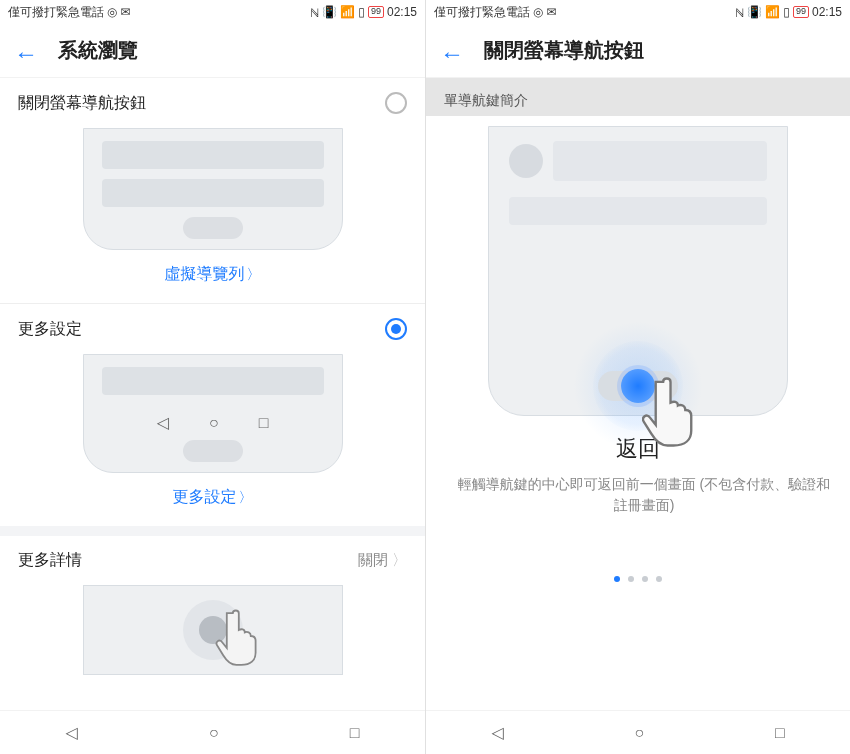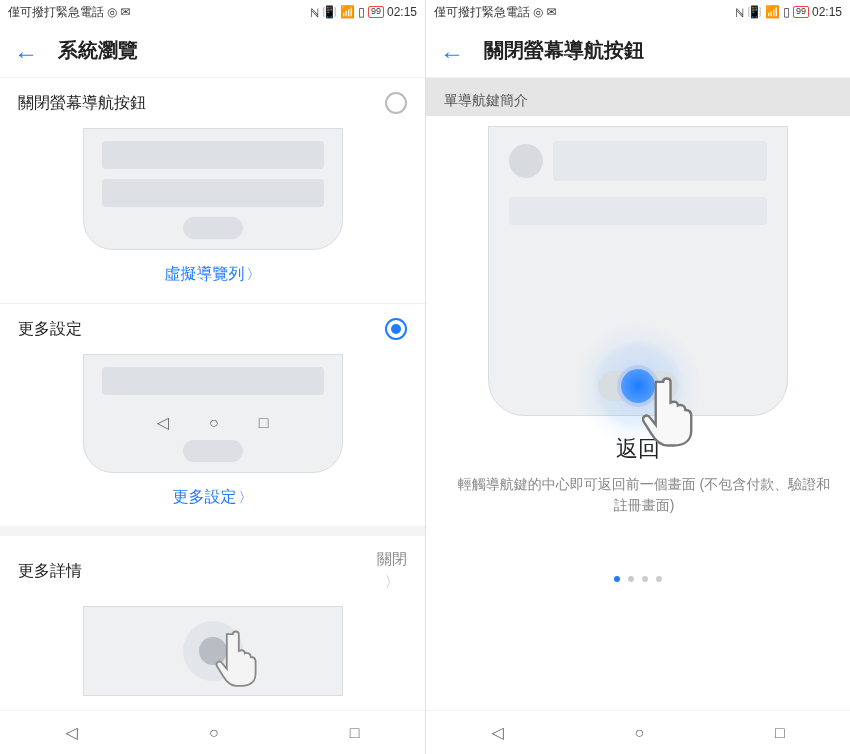--- a/index.html
+++ b/index.html
@@ -113,21 +113,20 @@
     font-size: 16px;
   }
   .bluelink .chev { font-size: 14px; margin-left: 2px; }
   .divider { height: 10px; background: #f3f4f6; }
   .row .value {
     color: #888;
     font-size: 15px;
     display: flex;
     align-items: center;
     gap: 4px;
-    flex-direction: column;
   }
   .row .value .chev { color: #bbb; }
   .float-preview {
     margin: 0 auto;
     width: 260px;
     height: 90px;
     background: #eef0f2;
     border: 1px solid #d8dde2;
     display: flex;
     align-items: center;

